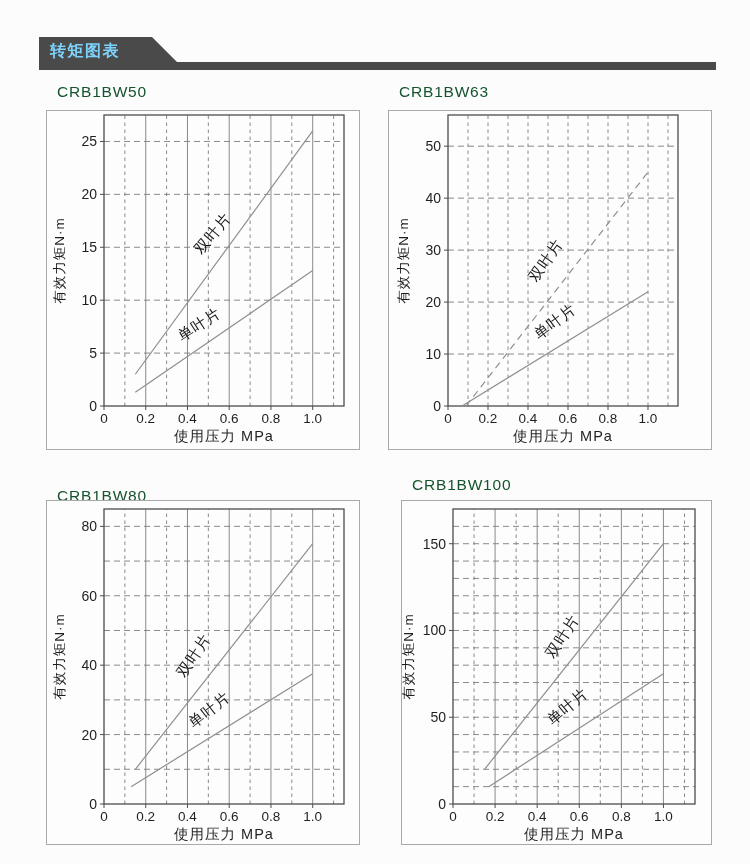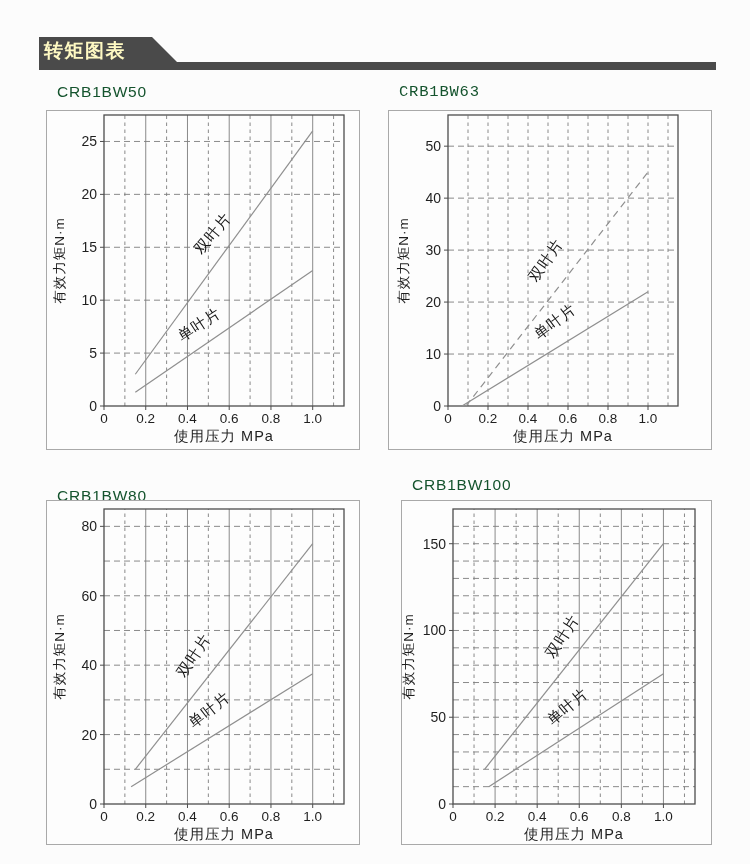--- a/index.html
+++ b/index.html
@@ -15,38 +15,38 @@
     position:absolute; left:39px; top:62px; width:677px; height:8px;
     background:#4a4a4a;
   }
   .banner-tab {
     position:absolute; left:39px; top:37px; width:140px; height:27px;
     background:#4a4a4a;
     clip-path:polygon(0 0, 113px 0, 140px 27px, 0 27px);
     display:flex; align-items:center;
   }
   .banner-tab span {
-    color:#fef9c3; font-size:19px; font-weight:bold;
-    letter-spacing:1.5px; padding-left:5px; line-height:27px;
+    color:#7dd3fc; font-size:16px; font-weight:bold;
+    letter-spacing:1.5px; padding-left:11px; line-height:27px;
   }
   
   .panel {
     position:absolute; background:#fdfdfd;
     border:1px solid #a9a9a9; box-sizing:border-box;
   }
   .p0 { left:46px;  top:110px; width:314px; height:340px; }
   .p1 { left:388px; top:110px; width:324px; height:340px; }
   .p2 { left:46px;  top:500px; width:314px; height:345px; }
   .p3 { left:401px; top:500px; width:311px; height:345px; }
   .chart-title {
     position:absolute; font-size:15.5px; color:#14532d;
     letter-spacing:0.8px; height:18px; line-height:18px;
   }
   .t0 { left:57px;  top:83px;  }
-  .t1 { left:399px; top:83px;font-family:Liberation Mono, monospace;  }
+  .t1 { left:399px; top:83px;  }
   .t2 { left:57px;  top:476px;margin-top:11px; }
   .t3 { left:412px; top:476px; }
   svg { display:block; }
   svg text { font-family:"Liberation Sans","DejaVu Sans",sans-serif; }
 </style>
 </head>
 <body>
 
 <div>
   <div class="banner-strip"></div>

